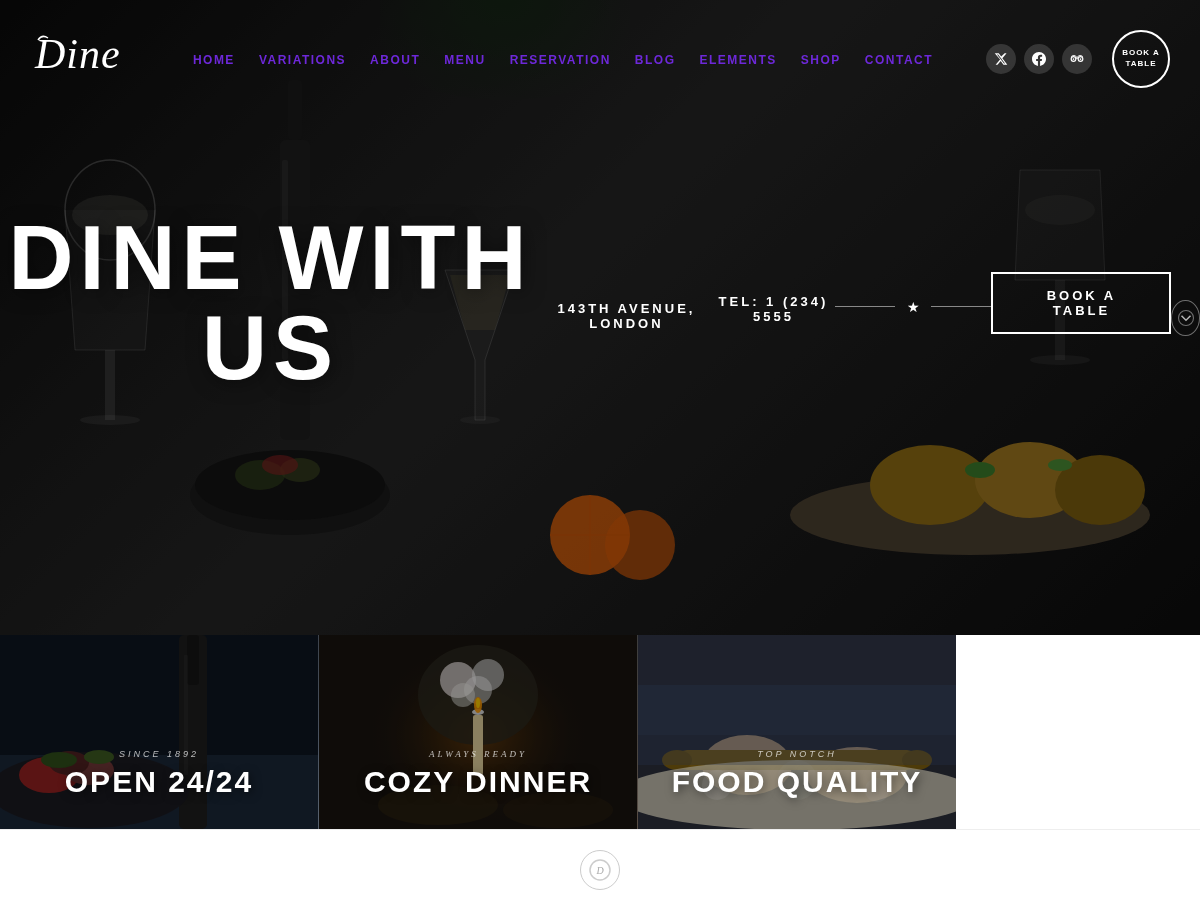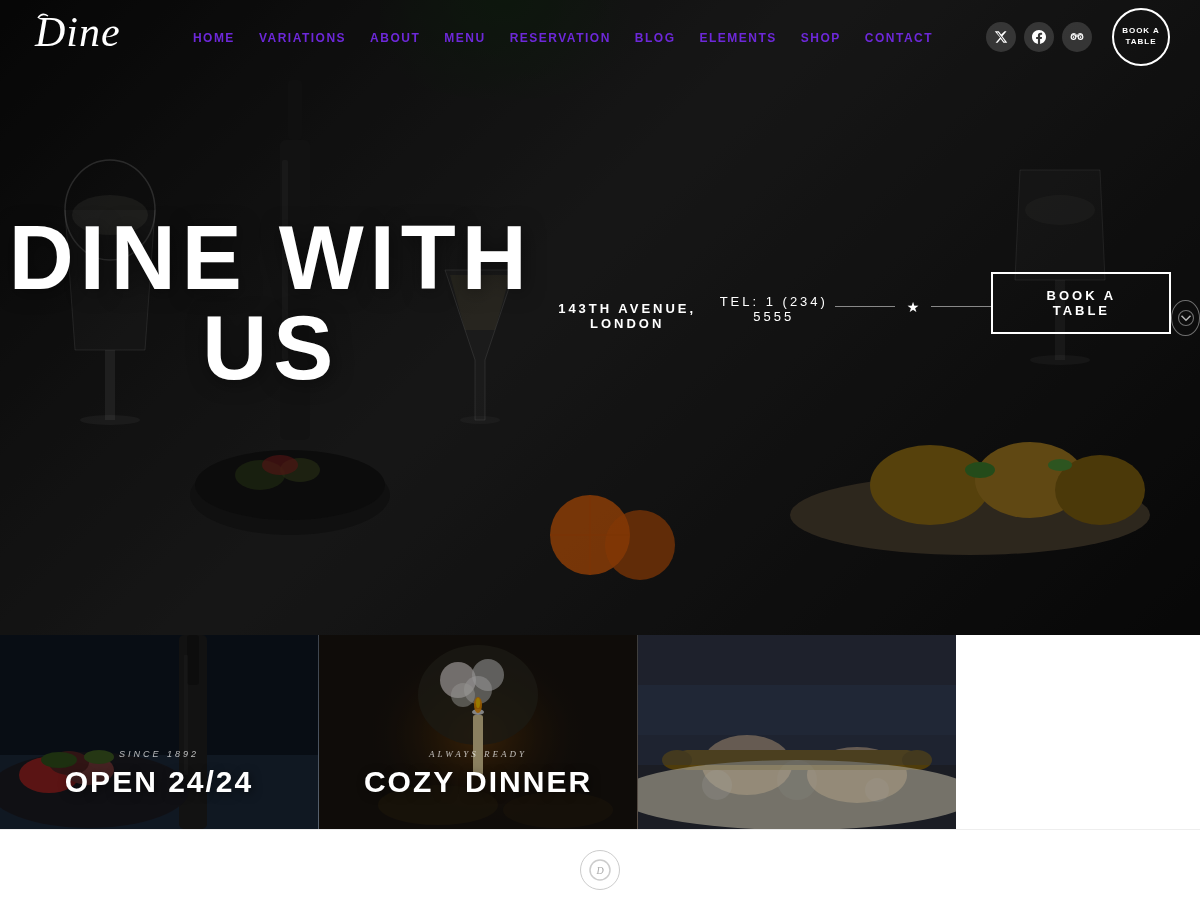--- a/index.html
+++ b/index.html
@@ -14,21 +14,21 @@
     
     .navbar {
       position: absolute;
       top: 0;
       left: 0;
       right: 0;
       z-index: 100;
       display: flex;
       align-items: center;
       justify-content: space-between;
-      padding: 6px 30px;
+      padding: 28px 30px;
       background: transparent;
     }
 
     .logo {
       font-family: 'Georgia', serif;
       font-style: italic;
       color: #fff;
       font-size: 36px;
       letter-spacing: 1px;
       line-height: 1;
@@ -143,21 +143,21 @@
       text-transform: uppercase;
       margin-bottom: 4px;
       font-weight: 600;
     }
 
     .hero-phone {
       color: #fff;
       font-size: 13px;
       letter-spacing: 3px;
       text-transform: uppercase;
-      font-weight: 400;
+      font-weight: 700;
       margin-bottom: 18px;
     }
 
     .hero-divider {
       display: flex;
       align-items: center;
       gap: 12px;
       margin-bottom: 22px;
     }
 
@@ -515,20 +515,24 @@
         <circle cx="280" cy="155" r="12" fill="rgba(255,255,255,0.15)"></circle>
         <circle cx="200" cy="145" r="20" fill="rgba(255,255,255,0.1)"></circle>
 
         <rect width="400" height="100" fill="rgba(50,60,80,0.5)"></rect>
 
         <rect x="0" y="50" width="400" height="80" fill="rgba(60,80,120,0.3)"></rect>
 
         <rect width="400" height="194" fill="rgba(0,0,0,0.35)"></rect>
       </svg>
     </div>
+    <div class="card-content">
+      <p class="card-subtitle">TOP NOTCH</p>
+      <h2 class="card-title">FOOD QUALITY</h2>
+    </div>
   </div>
 </section>
 
 <div class="footer-area">
   <div class="footer-icon">
     <svg width="24" height="24" viewBox="0 0 24 24">
       <circle cx="12" cy="12" r="10" fill="none" stroke="#ccc" stroke-width="1.5"></circle>
       <text x="12" y="16" text-anchor="middle" font-size="10" fill="#aaa" font-family="Georgia" font-style="italic">D</text>
     </svg>
   </div>

